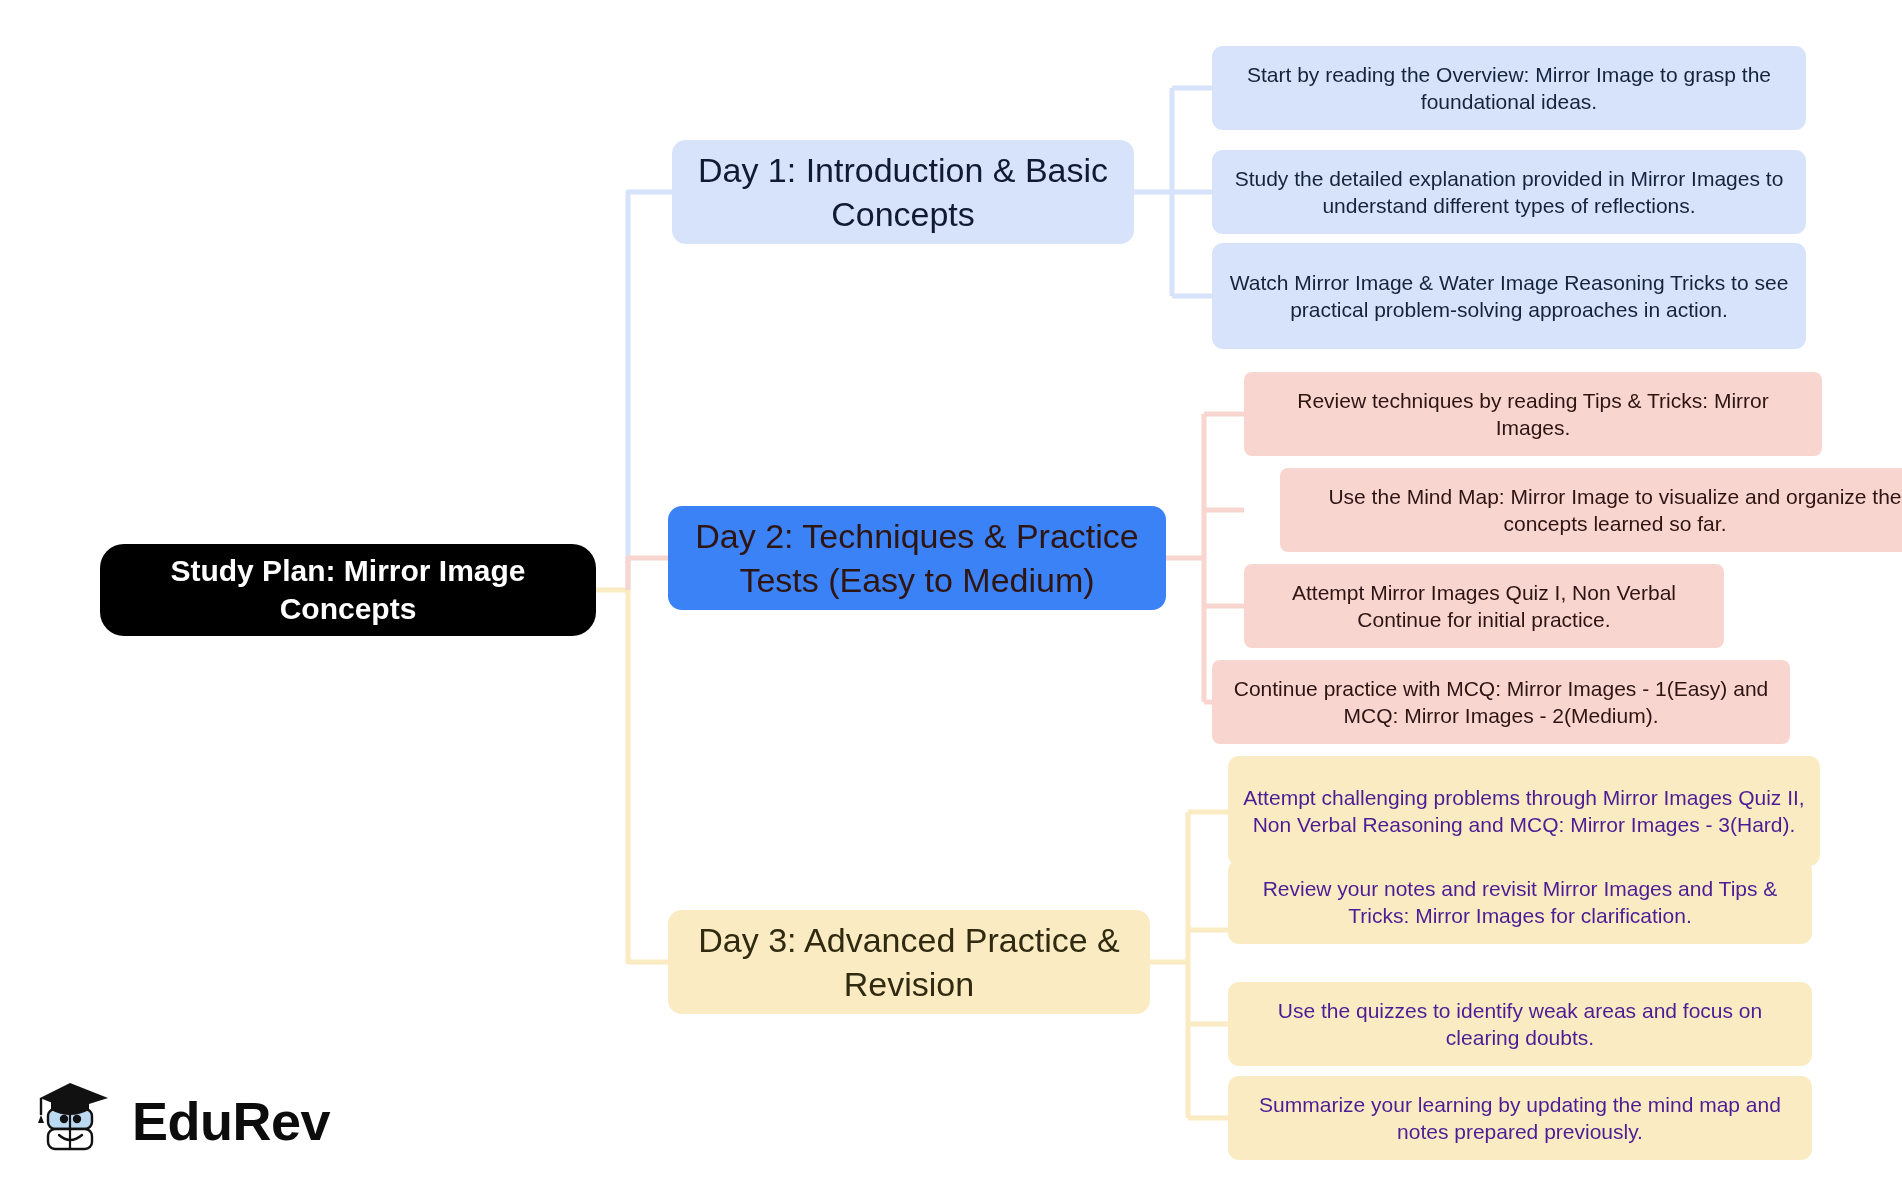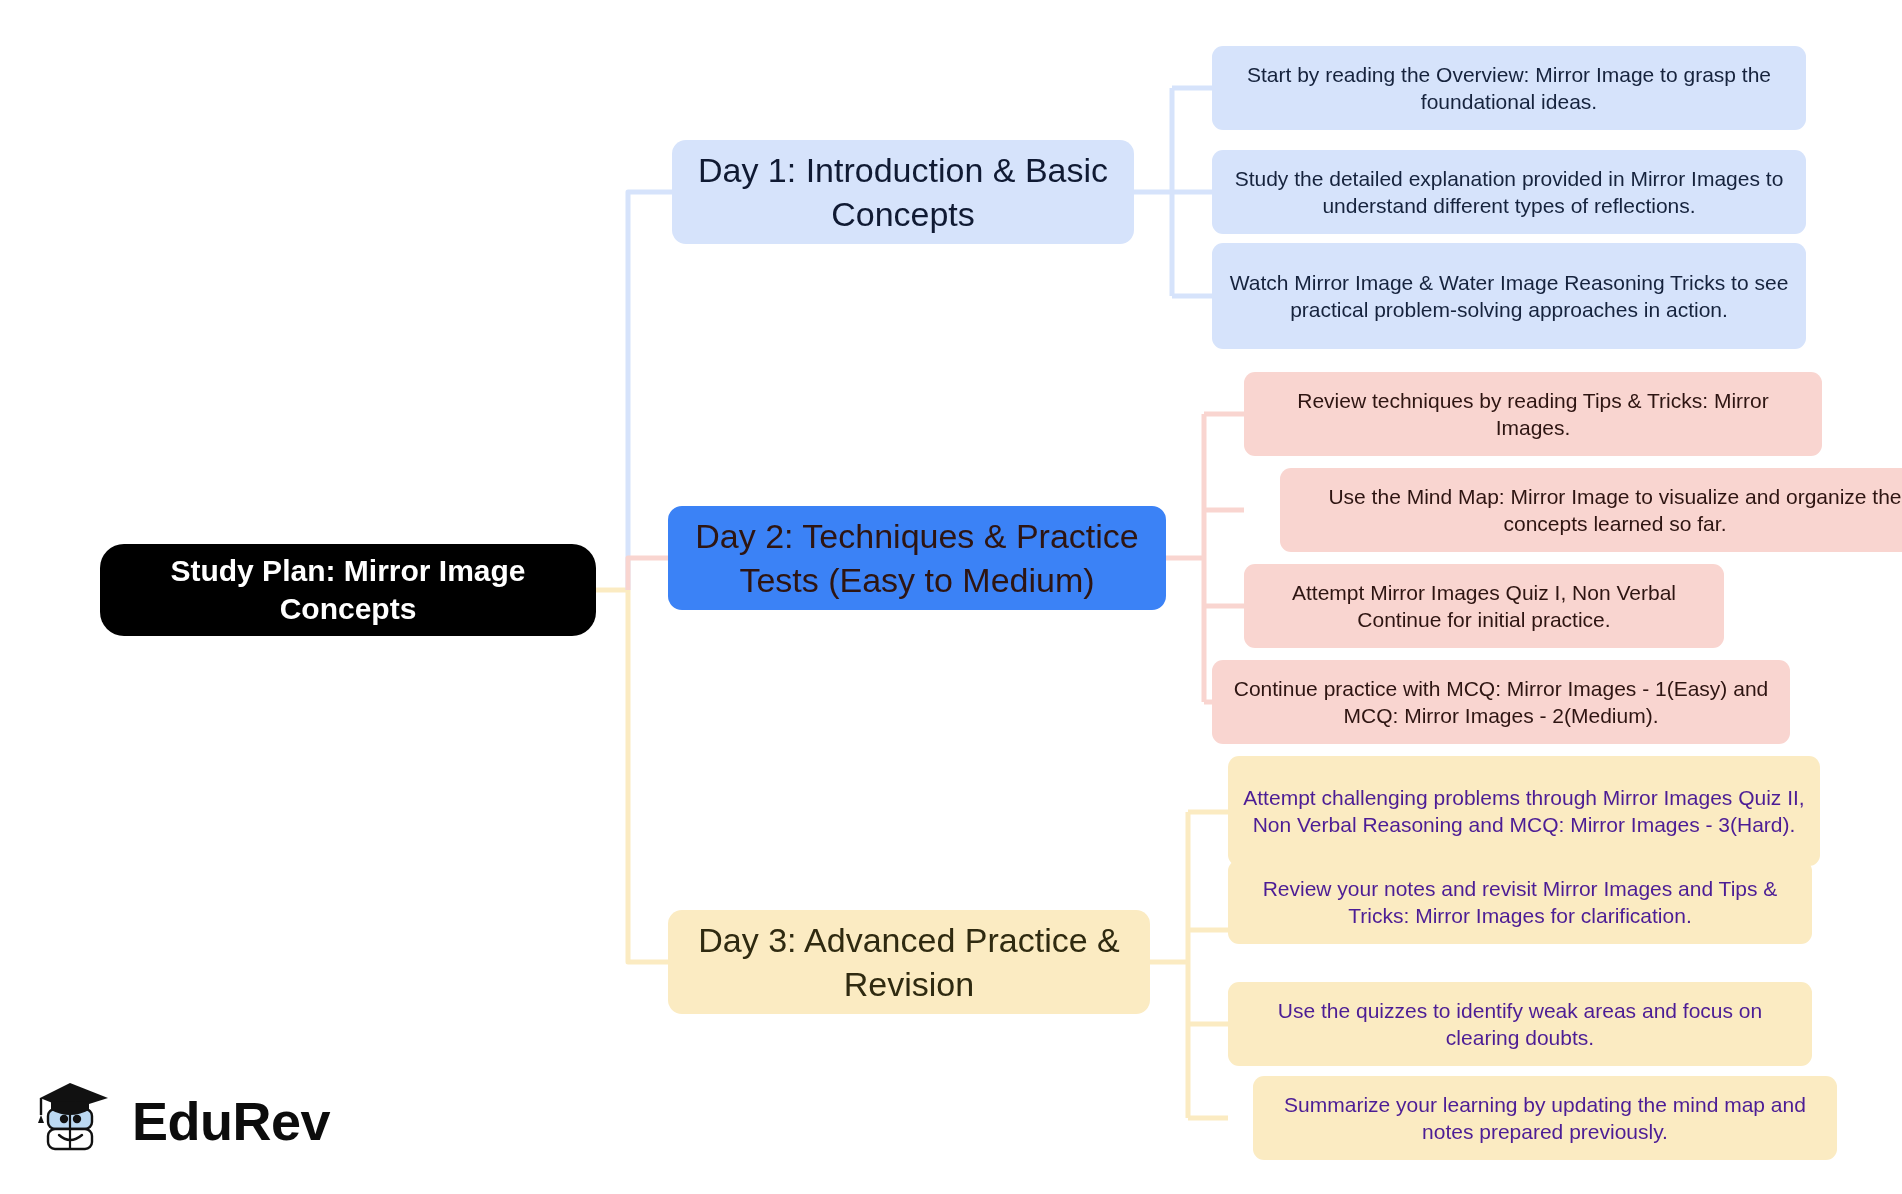--- a/index.html
+++ b/index.html
@@ -45,21 +45,21 @@
   .branch {
     font-size: 34px;
     border-radius: 14px;
   }
   .branch-day1 { background: #d6e3fb; color: #101a33; }
   .branch-day2 { background: #3b82f6; color: #2e1512; }
   .branch-day3 { background: #fbebc2; color: #2f2a10; }
 
   .leaf { font-size: 21px; border-radius: 11px; }
   .leaf-day1 { background: #d6e3fb; color: #16233d; }
-  .leaf-day2 { background: #f9d5d0; color: #2e1512; }
+  .leaf-day2 { background: #f9d5d0; color: #2e1512; border-radius: 8px; }
   .leaf-day3 { background: #fbebc2; color: #4c1d95; }
 
   
   #logo {
     position: absolute;
     left: 34px; top: 1078px;
     width: 340px; height: 86px;
     display: flex;
     align-items: center;
     gap: 14px;
@@ -150,21 +150,21 @@
 
   <div class="node leaf leaf-day3" style="left:1228px; top:756px; width:592px; height:110px;">
     <span>Attempt challenging problems through Mirror Images Quiz II, Non Verbal Reasoning and MCQ: Mirror Images - 3(Hard).</span>
   </div>
   <div class="node leaf leaf-day3" style="left:1228px; top:860px; width:584px; height:84px;">
     <span>Review your notes and revisit Mirror Images and Tips &amp; Tricks: Mirror Images for clarification.</span>
   </div>
   <div class="node leaf leaf-day3" style="left:1228px; top:982px; width:584px; height:84px;">
     <span>Use the quizzes to identify weak areas and focus on clearing doubts.</span>
   </div>
-  <div class="node leaf leaf-day3" style="left:1228px; top:1076px; width:584px; height:84px;margin-left:25px;">
+  <div class="node leaf leaf-day3" style="left:1228px; top:1076px; width:584px; height:84px;">
     <span>Summarize your learning by updating the mind map and notes prepared previously.</span>
   </div>
 
   <div id="logo">
     <svg id="logo-mark" viewBox="0 0 84 84">
 
       <rect x="14" y="30" width="44" height="20" rx="7" fill="#bcd9f2" stroke="#111" stroke-width="2.4"></rect>
       <rect x="14" y="50" width="44" height="20" rx="7" fill="#ffffff" stroke="#111" stroke-width="2.4"></rect>
       <line x1="36" y1="30" x2="36" y2="70" stroke="#111" stroke-width="2.2"></line>
 

